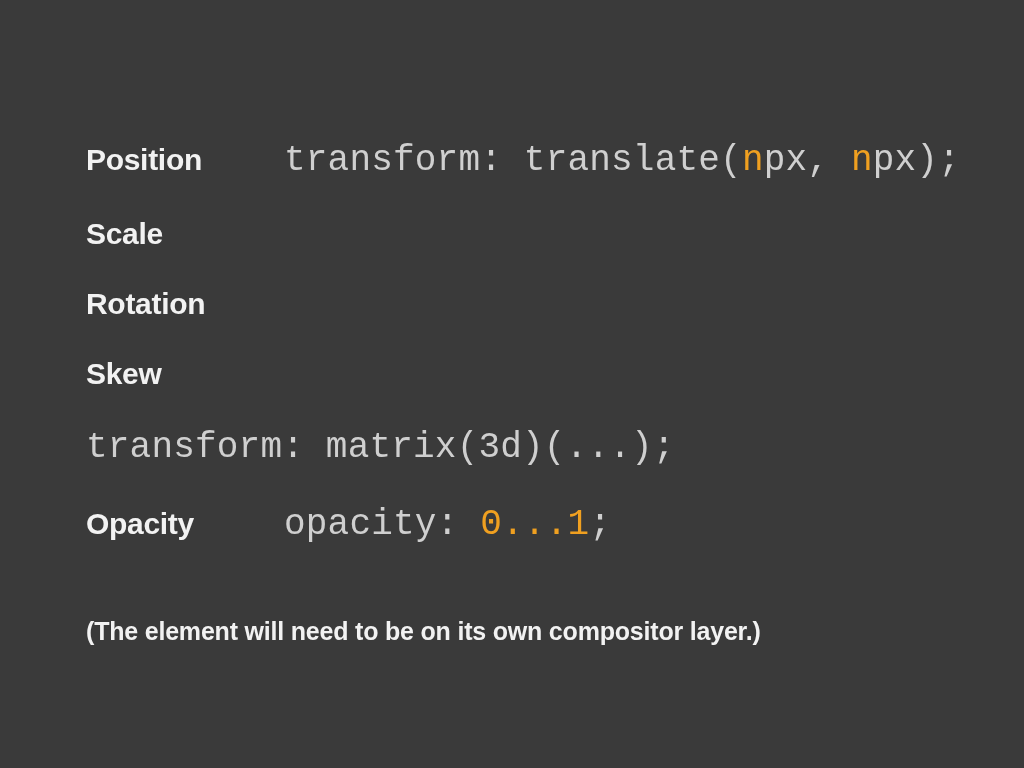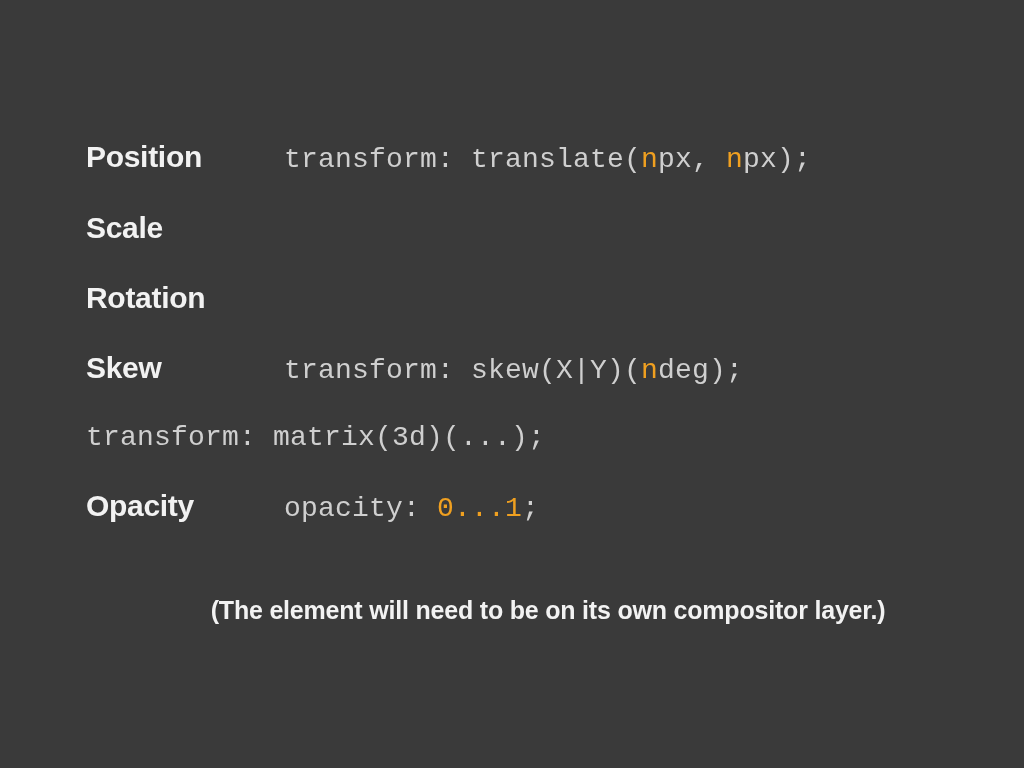--- a/index.html
+++ b/index.html
@@ -33,31 +33,31 @@
     }
     .col-label {
       width: 198px;
       font-weight: 700;
       font-size: 30px;
       color: #f2f2f2;
       letter-spacing: -0.3px;
     }
     .col-code {
       font-family: "SF Mono", "Menlo", "Consolas", "Courier New", monospace;
-      font-size: 28px;
+      font-size: 36px;
       color: #cfcfcf;
       white-space: pre;
       letter-spacing: 0.2px;
     }
     .hl {
       color: #f0a020;
     }
     .footnote {
       margin-top: 72px;
-      text-align: center;
+      text-align: left;
       font-weight: 700;
       font-size: 25px;
       color: #f2f2f2;
       letter-spacing: -0.2px;
     }
   </style>
 </head>
 <body>
 
 <div class="slide">
@@ -67,21 +67,20 @@
         <div class="col-code"><span>transform: translate(</span><span class="hl">n</span><span>px, </span><span class="hl">n</span><span>px);</span></div>
       </div>
       <div class="row">
         <div class="col-label">Scale</div>
       </div>
       <div class="row">
         <div class="col-label">Rotation</div>
       </div>
       <div class="row">
         <div class="col-label">Skew</div>
-        <div class="col-code"><span>transform: skew(X|Y)(</span><span class="hl">n</span><span>deg);</span></div>
       </div>
       <div class="row">
         <div class="col-code"><span>transform: matrix(3d)(...);</span></div>
       </div>
       <div class="row">
         <div class="col-label">Opacity</div>
         <div class="col-code"><span>opacity: </span><span class="hl">0...1</span><span>;</span></div>
       </div>
     </div>
   <div class="footnote">(The element will need to be on its own compositor layer.)</div>

